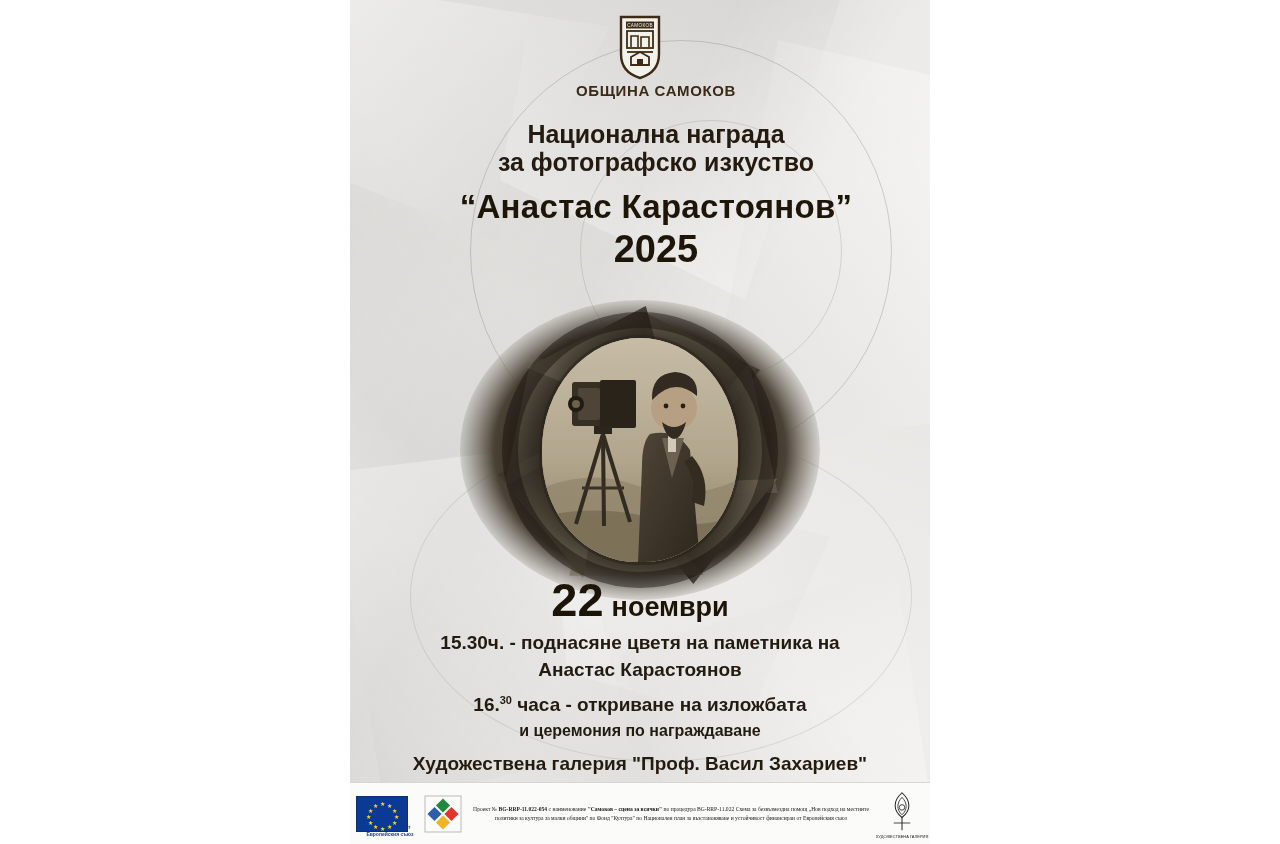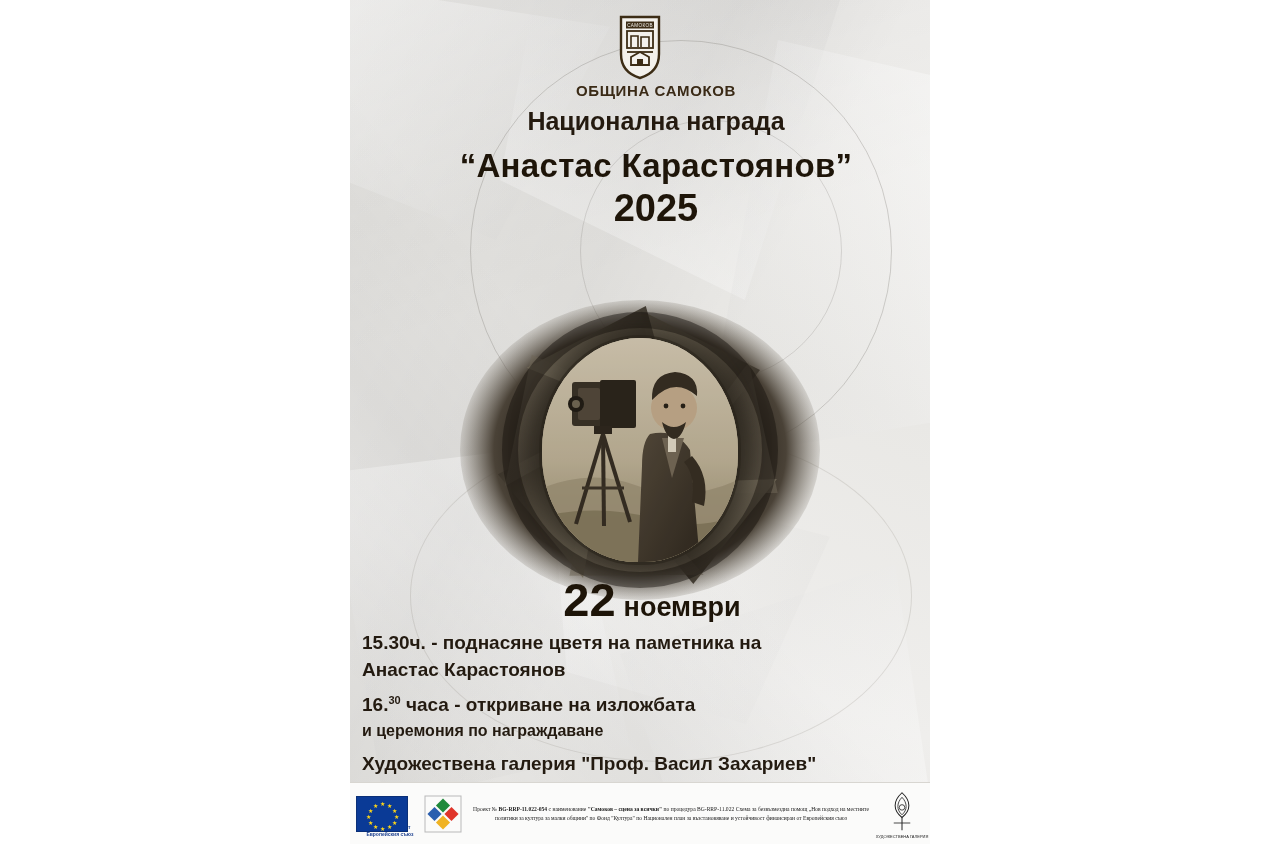--- a/index.html
+++ b/index.html
@@ -88,21 +88,21 @@
   .municipality {
     font-size: 15px;
     font-weight: bold;
     letter-spacing: .6px;
     color: #3a2a16;
   }
   .award-line {
     font-size: 25px;
     font-weight: bold;
     line-height: 1.12;
-    margin-top: 8px;
+    margin-top: 21px;
     color: #241a0f;
   }
   .award-name {
     font-size: 33px;
     font-weight: bold;
     margin-top: 12px;
     letter-spacing: .3px;
     color: #1e1509;
   }
   .award-year {
@@ -130,24 +130,24 @@
     height: 224px;
     border-radius: 50% 50% 48% 48%;
     overflow: hidden;
     background: linear-gradient(180deg, #c8bda9 0%, #b5a992 42%, #8d8168 100%);
     box-shadow: 0 0 0 3px rgba(40,34,26,.55), 0 0 22px 8px rgba(30,25,18,.55);
   }
 
   
   #info {
     position: absolute;
-    left: 12px;
+    left: 0;
     top: 572px;
     width: 100%;
-    text-align: left;
+    text-align: center;
     color: #231a10;
   }
   .date-row {
     display: flex;
     align-items: baseline;
     justify-content: center;
     gap: 8px;
   }
   .date-num { font-size: 47px; font-weight: bold; color:#1d1408; }
   .date-month { font-size: 27px; font-weight: bold; color:#1d1408; }
@@ -267,20 +267,21 @@
         <path d="M23 33 V23 h8 v10" fill="none" stroke="#3c2c15" stroke-width="1.6"></path>
         <path d="M9 38 H35" stroke="#3c2c15" stroke-width="1.8"></path>
         <path d="M13 43 l9 -5 l9 5 v8 h-18 z" fill="none" stroke="#3c2c15" stroke-width="1.8"></path>
         <rect x="19" y="45" width="6" height="6" fill="#3c2c15"></rect>
       </svg>
     </div>
 
     <div id="header">
       <div class="municipality">ОБЩИНА САМОКОВ</div>
       <div class="award-line">Национална награда</div>
+      <div class="award-line" style="margin-top:0">за фотографско изкуство</div>
       <div class="award-name">“Анастас Карастоянов”</div>
       <div class="award-year">2025</div>
     </div>
 
     <div id="lens">
       <svg viewBox="0 0 360 300" width="360" height="300">
         <defs>
           <radialGradient id="gapr" cx="50%" cy="50%" r="52%">
             <stop offset="58%" stop-color="#2a241c"></stop>
             <stop offset="78%" stop-color="#4a4237"></stop>

